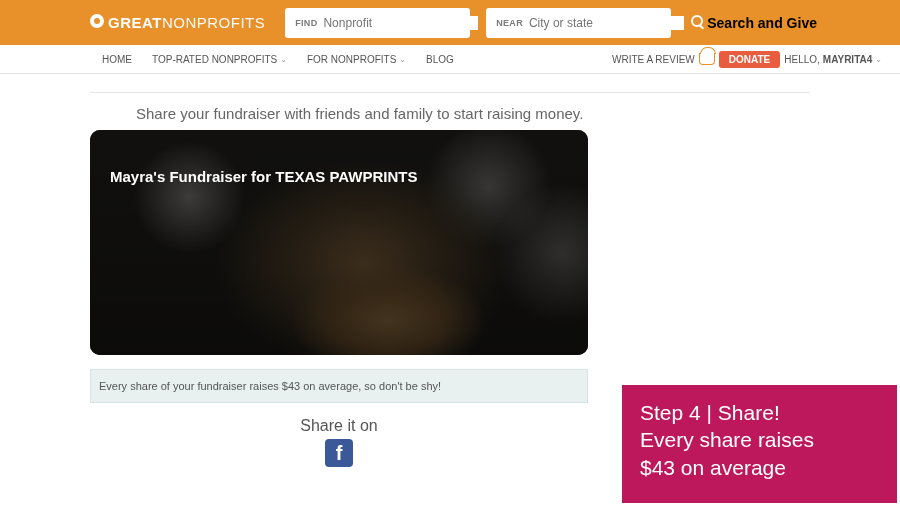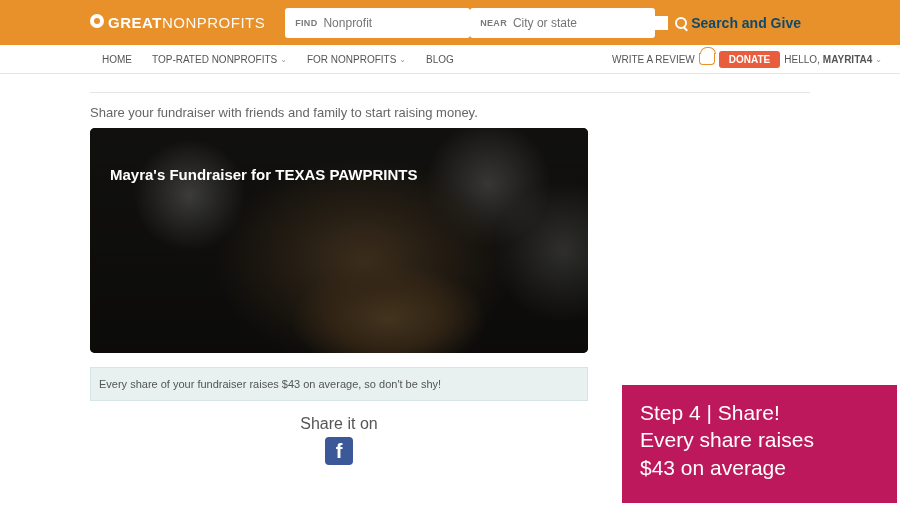--- a/index.html
+++ b/index.html
@@ -5,46 +5,46 @@
   * { box-sizing: border-box; margin: 0; padding: 0; }
   body { font-family: -apple-system, "Helvetica Neue", Arial, sans-serif; background: #fff; width: 900px; height: 506px; overflow: hidden; position: relative; }
   
   
   .header { background: #e8902a; height: 45px; display: flex; align-items: center; padding: 0 18px 0 90px; gap: 10px; }
   .logo { display: flex; align-items: flex-start; color: #fff; font-size: 15px; letter-spacing: 0.5px; margin-right: 10px; }
   .logo-icon { width: 14px; height: 14px; background: #fff; border-radius: 50%; margin-right: 4px; position: relative; }
   .logo-icon::after { content:""; position:absolute; width:6px; height:6px; background:#e8902a; border-radius:50%; left:4px; top:4px; }
   .logo-bold { font-weight: 700; }
   .logo-light { font-weight: 300; opacity: 0.95; }
-  .search-wrap { display: flex; gap: 0; }
+  .search-wrap { display: flex; gap: 16px; }
   .search-box { background: #fff; border-radius: 3px; height: 30px; display: flex; align-items: center; padding: 0 10px; width: 185px; }
   .search-label { font-size: 9px; font-weight: 700; color: #7a7a7a; margin-right: 6px; letter-spacing: 0.3px; }
   .search-input { border: none; outline: none; font-size: 12px; color: #888; flex: 1; }
-  .search-and-give { color: #0c4a6e; font-weight: 700; font-size: 14px; margin-left: 10px; display: flex; align-items: center; gap: 4px; }
+  .search-and-give { color: #000000; font-weight: 700; font-size: 14px; margin-left: 10px; display: flex; gap: 4px; }
   .mag-icon { width: 12px; height: 12px; border: 2px solid #fff; border-radius: 50%; position: relative; }
   .mag-icon::after { content:""; position:absolute; width:5px; height:2px; background:#fff; bottom:-3px; right:-3px; transform:rotate(45deg); }
   
   
   .nav { height: 29px; border-bottom: 1px solid #e5e5e5; display: flex; align-items: center; padding: 0 18px 0 102px; font-size: 10px; color: #555; }
   .nav-left { display: flex; gap: 20px; }
   .nav-item { display: flex; align-items: center; gap: 3px; cursor: pointer; }
   .nav-right { margin-left: auto; display: flex; align-items: center; gap: 4px; }
   .basket-icon { width: 16px; height: 12px; border: 1.5px solid #e8902a; border-top: none; border-radius: 0 0 4px 4px; position: relative; }
   .basket-icon::before { content:""; position:absolute; width:14px; height:6px; border:1.5px solid #e8902a; border-bottom:none; border-radius:8px 8px 0 0; top:-6px; left:0; }
   .donate-btn { background: #e85d3d; color: #fff; padding: 3px 10px; border-radius: 3px; font-size: 10px; font-weight: 600; cursor: pointer; }
   .chevron { font-size: 8px; color: #999; }
   .hello-user b { font-weight: 700; }
   
   
   .main { padding: 18px 90px 0 90px; }
   .title { font-size: 16px; color: #333; font-weight: 600; margin-bottom: 18px; }
   .divider { height: 1px; background: #e5e5e5; margin-bottom: 12px; }
-  .subtitle { font-size: 13px; color: #666; margin-bottom: 8px; }
+  .subtitle { font-size: 15px; color: #666; margin-bottom: 8px; margin-left: 46px; }
   
-  .hero { position: relative; width: 498px; height: 225px; background: #2a2a28; overflow: hidden; border-radius: 5px; }
+  .hero { position: relative; width: 498px; height: 225px; background: #2a2a28; overflow: hidden; border-radius: 10px; }
   .hero-bg { position: absolute; inset: 0; background:
     radial-gradient(ellipse 140px 80px at 60% 85%, #8a6a40 0%, #6b4e2c 35%, rgba(0,0,0,0) 70%),
     radial-gradient(ellipse 200px 140px at 55% 60%, rgba(120,90,55,0.9) 0%, rgba(70,55,35,0.7) 45%, rgba(0,0,0,0) 75%),
     radial-gradient(circle 80px at 20% 30%, rgba(240,240,235,0.35) 0%, rgba(0,0,0,0) 70%),
     radial-gradient(circle 90px at 80% 25%, rgba(240,240,235,0.3) 0%, rgba(0,0,0,0) 70%),
     radial-gradient(circle 100px at 95% 55%, rgba(240,240,235,0.28) 0%, rgba(0,0,0,0) 70%),
     linear-gradient(#1a1916, #1a1916);
   }
   .hero-overlay { position: absolute; inset: 0; background: linear-gradient(rgba(0,0,0,0.35), rgba(0,0,0,0.55)); }
   .hero-title { position: absolute; top: 38px; left: 20px; color: #fff; font-size: 15px; font-weight: 600; }

